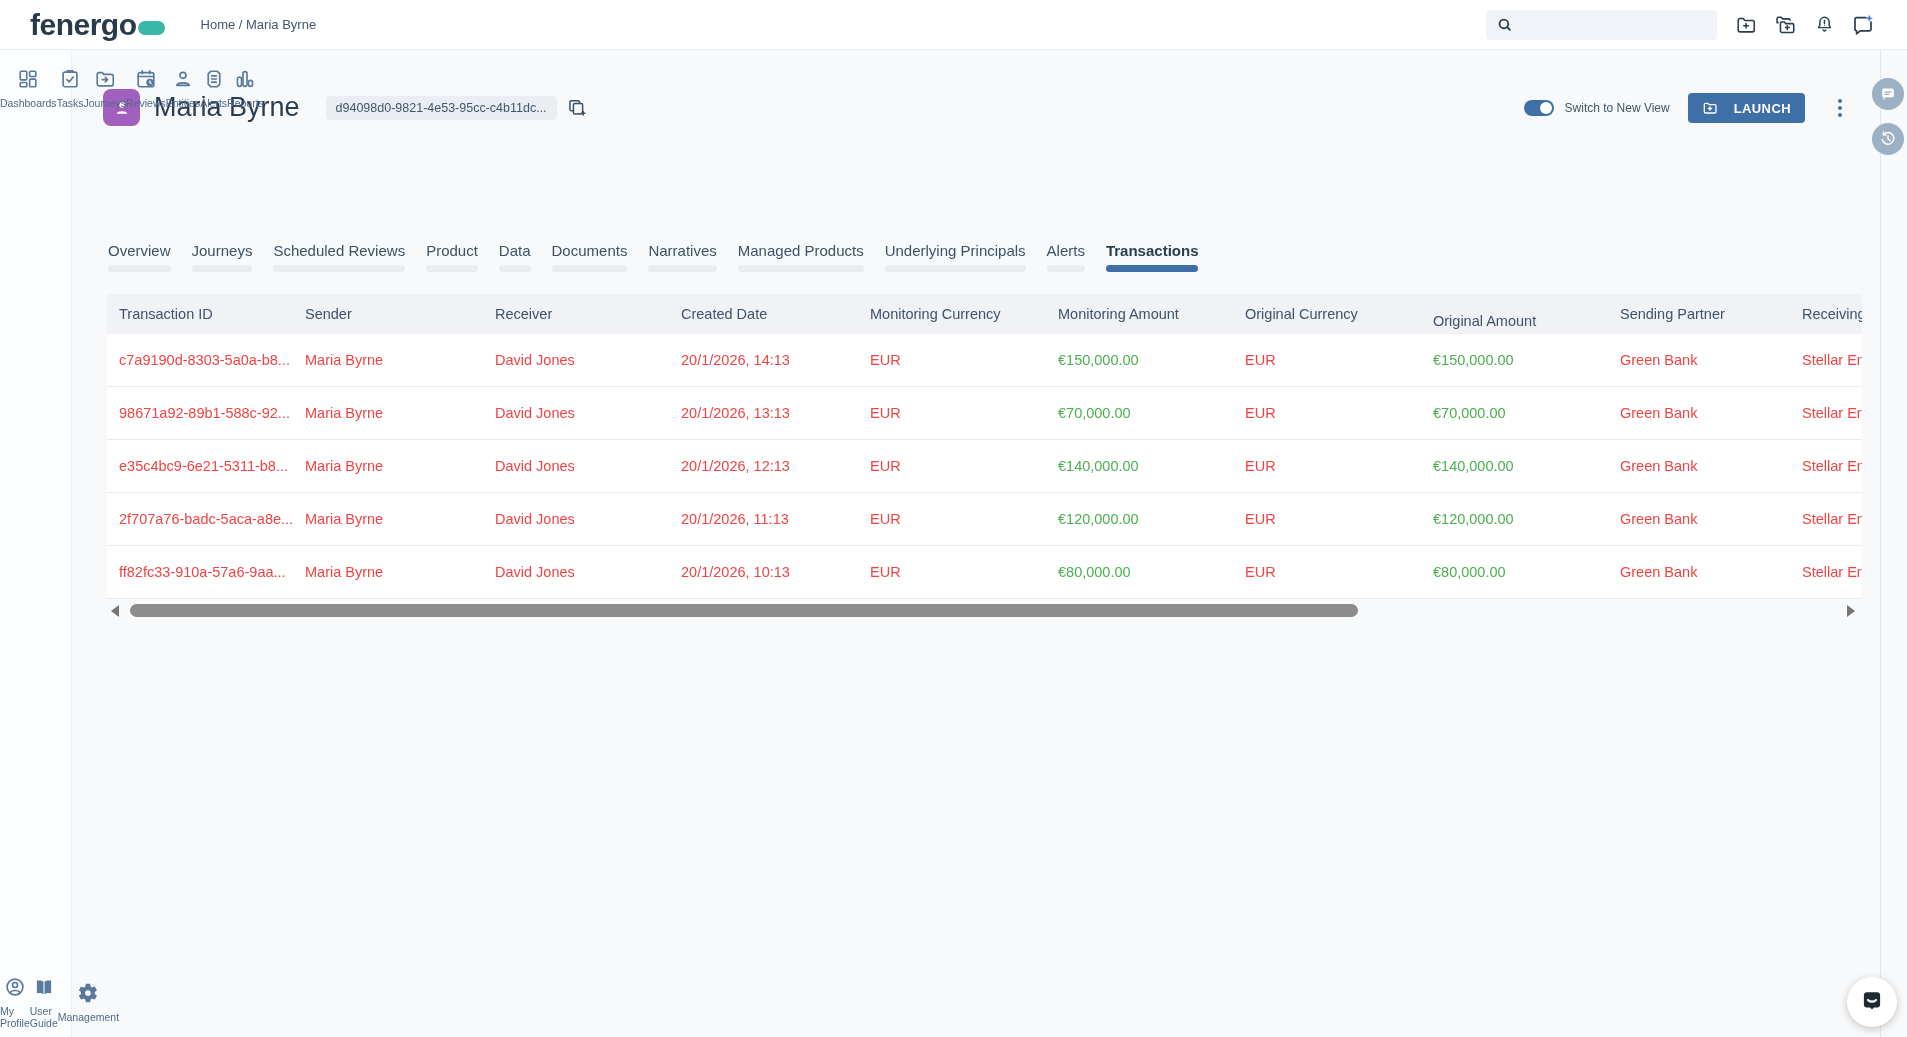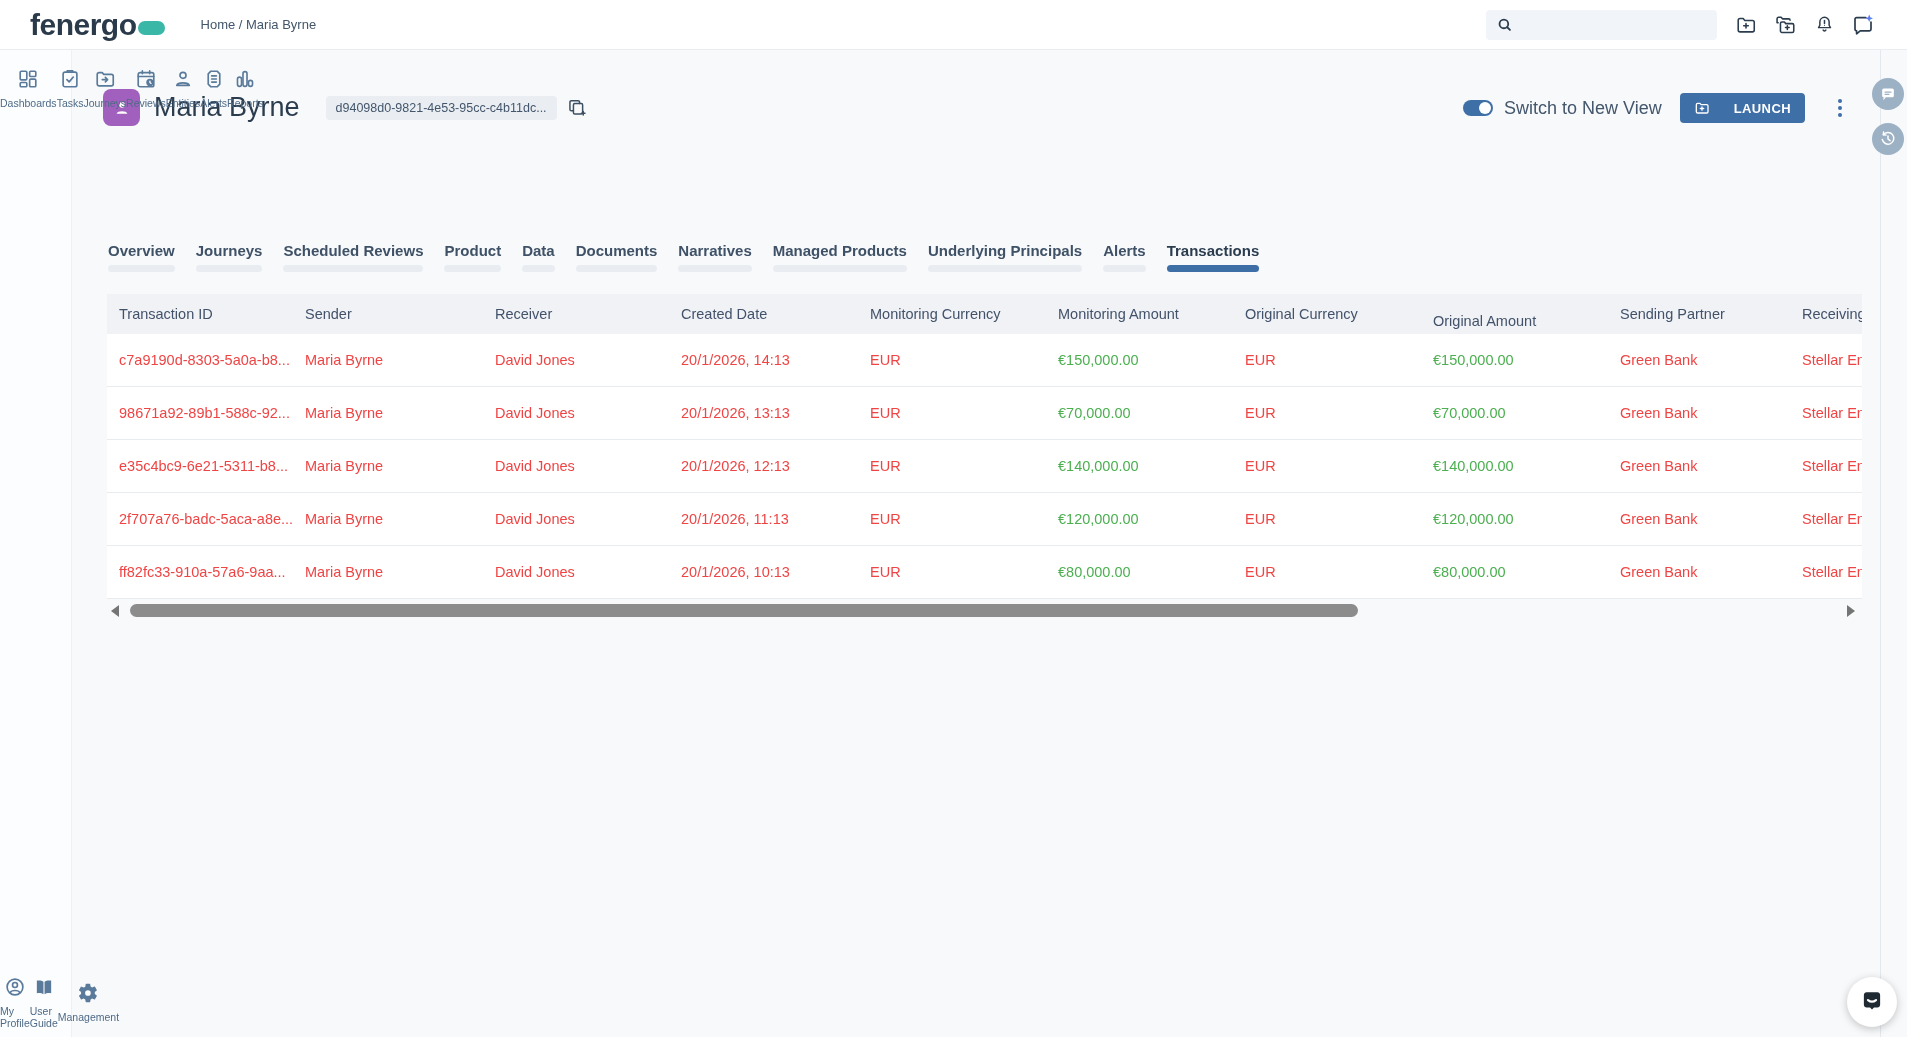--- a/index.html
+++ b/index.html
@@ -42,36 +42,36 @@
   .avatar { width:37px; height:37px; border-radius:8px; background:#a160bd; display:flex;
     align-items:center; justify-content:center; }
   .client-name { margin-left:14px; font-size:27px; font-weight:500; color:#2b3c4e; }
   .id-chip { margin-left:26px; height:24px; background:#eaeef2; border-radius:4px;
     display:flex; align-items:center; padding:0 10px; font-size:12.5px; color:#43566c; }
   .copy-btn { margin-left:9px; width:22px; height:22px; color:#3d4f63; cursor:pointer; }
 
   .header-controls { position:absolute; top:42px; right:59px; height:32px; display:flex; align-items:center; }
   .toggle { width:30px; height:16px; border-radius:8px; background:#3f6fa7; position:relative; cursor:pointer; }
   .toggle-knob { position:absolute; top:2px; right:2px; width:12px; height:12px; border-radius:50%; background:#fff; }
-  .switch-label { margin-left:11px; font-size:18px; color:#43566c; }
+  .switch-label { margin-left:11px; font-size:12px; color:#43566c; }
   .launch-btn { margin-left:18px; height:30px; background:#3f6fa7; border:none; border-radius:4px;
     color:#fff; font-size:13px; font-weight:700; letter-spacing:.4px; padding:0 14px;
-    display:flex; align-items:center; gap:24px; cursor:pointer; font-family:inherit; }
+    display:flex; align-items:center; gap:16px; cursor:pointer; font-family:inherit; }
   .kebab { margin-left:27px; width:16px; height:22px; display:flex; flex-direction:column;
     align-items:center; justify-content:center; gap:3px; cursor:pointer; }
   .kebab i { width:4px; height:4px; border-radius:50%; background:#3f6fa7; }
 
   .badges-box { position:absolute; top:90px; left:35px; background:#fff; border:1px solid #d9dee4;
     border-radius:6px; height:33px; display:flex; align-items:center; padding:0 8px; gap:8px; }
   .badge { color:#fff; font-size:12px; font-weight:700; padding:4px 10px; border-radius:4px; line-height:1; }
 
   
   .tabs { position:absolute; top:192px; left:36px; display:flex; gap:21px; }
   .tab { display:flex; flex-direction:column; cursor:pointer; }
-  .tab-label { font-size:15px; color:#3f5166; white-space:nowrap;font-weight:bold; }
+  .tab-label { font-size:15px; color:#3f5166; white-space:nowrap; }
   .tab-pill { height:7px; border-radius:3.5px; background:#e9edf1; margin-top:6px; }
   .tab.active .tab-label { font-weight:700; color:#2b3c4e; }
   .tab.active .tab-pill { background:#3e6ea6; }
 
   
   .table { position:absolute; top:244px; left:35px; width:1755px; overflow:hidden; }
   .thead { display:flex; height:40px; background:#f0f2f5; align-items:center; }
   .th { font-size:14.5px; color:#42526b; padding-left:12px; white-space:nowrap; overflow:hidden; flex:0 0 auto; }
   .tr { display:flex; height:53px; align-items:center; background:#fff; border-bottom:1px solid #e9ecef; cursor:pointer; }
   .td { font-size:14.5px; color:#ef4444; padding-left:12px; white-space:nowrap; overflow:hidden; flex:0 0 auto; }

